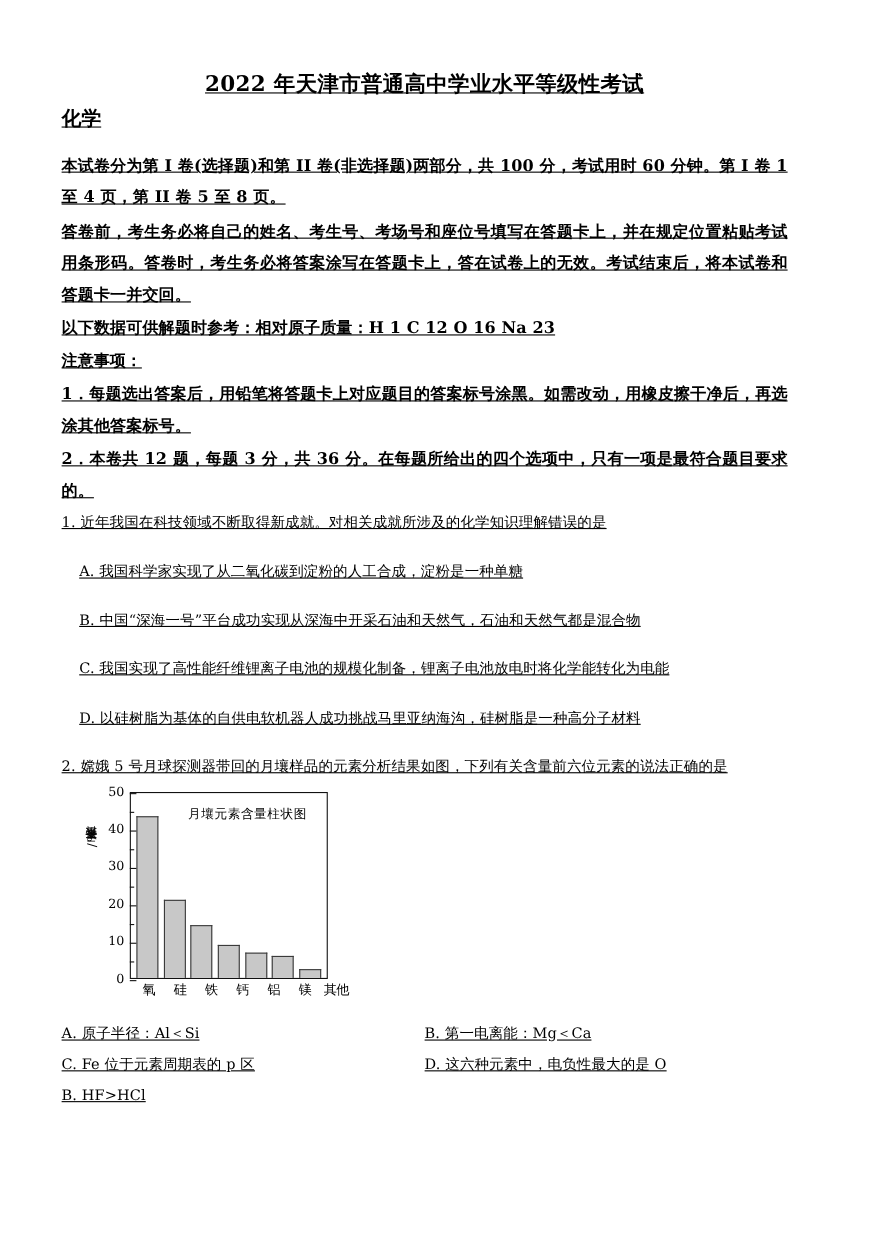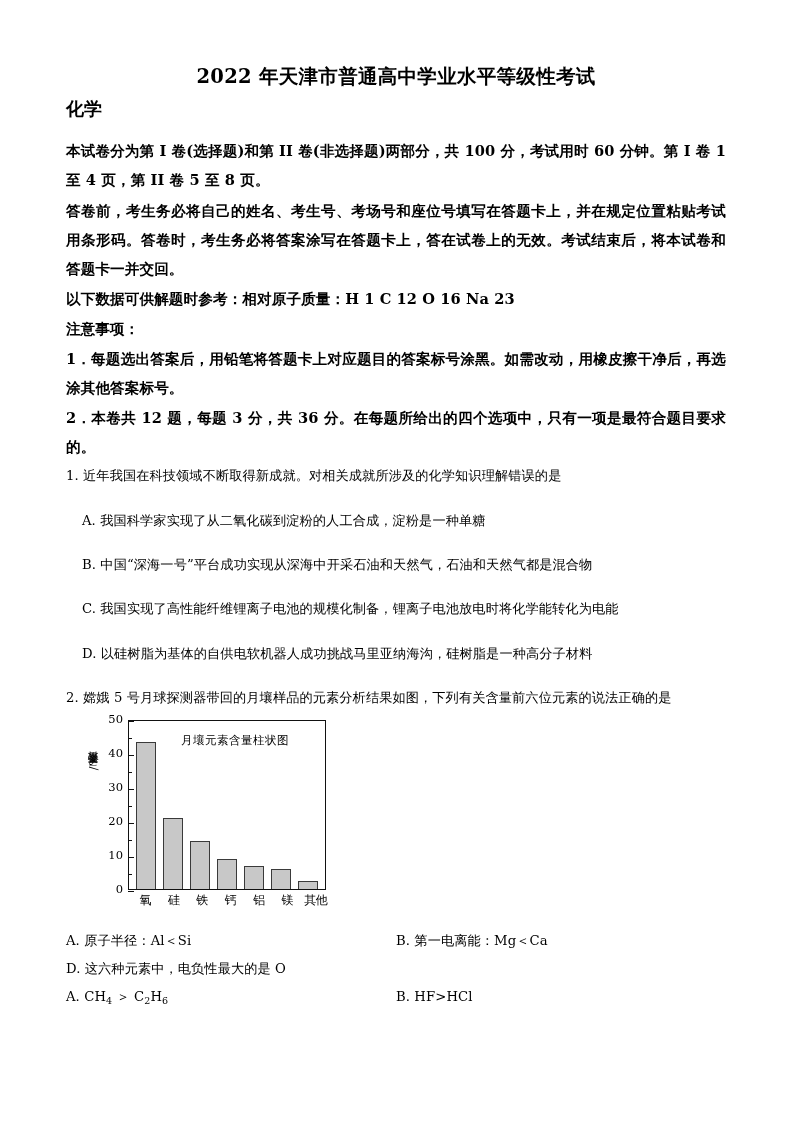--- a/index.html
+++ b/index.html
@@ -17,23 +17,24 @@
   }
   .page {
     position: relative;
     width: 793px;
     height: 1122px;
     padding: 0;
     box-sizing: border-box;
   }
   .content {
     position: absolute;
-    left: 66px;
+    left: 56px;
     top: 62px;
     width: 660px;
+    text-decoration: underline;
   }
 
   
   .doc-title {
     text-align: center;
     font-size: 19.5px;
     font-weight: bold;
     letter-spacing: 0.3px;
     line-height: 1.5;
     margin: 0 0 4px 0;
@@ -129,21 +130,21 @@
     font-size: 11.5px;
     line-height: 1;
     transform: translateY(-50%);
     font-family: "DejaVu Serif", "Liberation Serif", serif;
     margin-left: 34px;
   }
   .plot {
     position: absolute;
     left: 40px;
     top: 0px;
-    width: 198px;
+    width: 180px;
     height: 170px;
     border: 1.4px solid #111;
     box-sizing: border-box;
     background: #fff;
     padding-left: 10px;
   }
   .plot-inner {
     position: absolute;
     left: 0; right: 0; top: 0; bottom: 0;
   }
@@ -268,22 +269,22 @@
           <div class="xlabel">镁</div>
           <div class="xlabel">其他</div>
         </div>
     </div>
 
     <div class="opt-row">
       <div class="col-a">A. 原子半径：Al＜Si</div>
       <div class="col-b">B. 第一电离能：Mg＜Ca</div>
     </div>
     <div class="opt-row">
+      <div class="col-a">C. Fe 位于元素周期表的 p 区</div>
       <div class="col-b">D. 这六种元素中，电负性最大的是 O</div>
     </div>
 
     <div class="opt-row">
-      <div class="col-a"><span>A.  CH</span><sub>4</sub><span> ＞ C</span><sub>2</sub><span>H</span><sub>6</sub></div>
       <div class="col-b">B. HF&gt;HCl</div>
     </div>
 
   </div>
 </div>
 
 </body></html>

